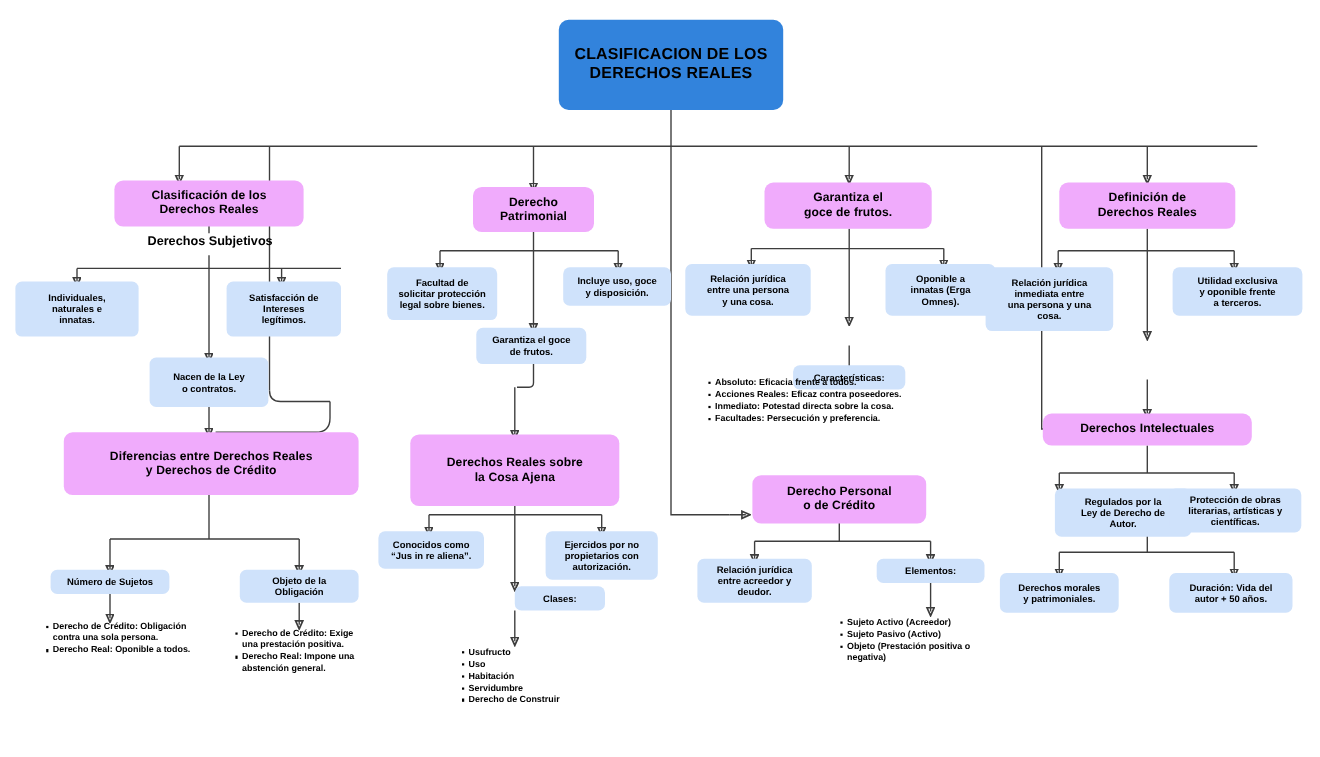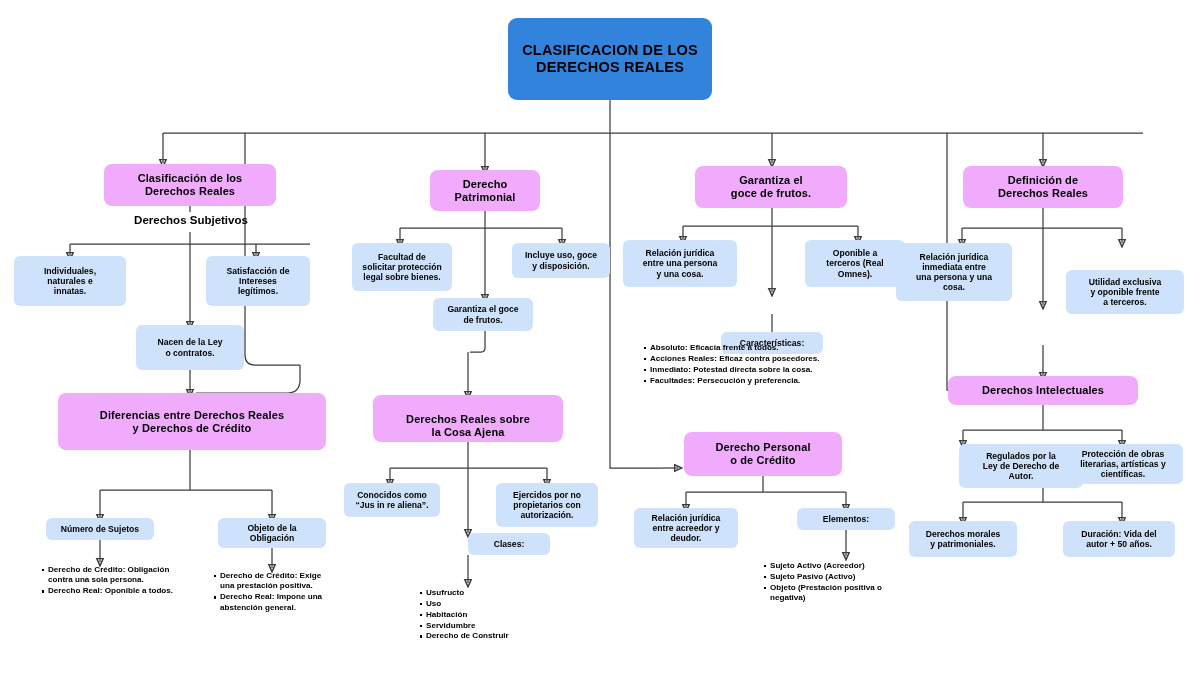--- a/index.html
+++ b/index.html
@@ -231,21 +231,21 @@
   </div>
   <div class="node leaf" style="left:433px;top:298px;width:100px;height:33px;">
     <span style="white-space:pre-line">Garantiza el goce
 de frutos.</span>
   </div>
   <div class="node leaf" style="left:512px;top:243px;width:98px;height:35px;">
     <span style="white-space:pre-line">Incluye uso, goce
 y disposición.</span>
   </div>
 
-  <div class="node primary" style="left:373px;top:395px;width:190px;height:47px;align-items:flex-end;">
+  <div class="node primary" style="left:373px;top:395px;width:190px;height:65px;">
     <span style="white-space:pre-line">Derechos Reales sobre
 la Cosa Ajena</span>
   </div>
   <div class="node leaf" style="left:344px;top:483px;width:96px;height:34px;">
     <span style="white-space:pre-line">Conocidos como
 “Jus in re aliena”.</span>
   </div>
   <div class="node leaf" style="left:427px;top:533px;width:82px;height:22px;margin-left:41px;">
     <span style="white-space:pre-line">Clases:</span>
   </div>
@@ -272,21 +272,21 @@
   <div class="node leaf" style="left:623px;top:240px;width:114px;height:47px;">
     <span style="white-space:pre-line">Relación jurídica
 entre una persona
 y una cosa.</span>
   </div>
   <div class="node leaf" style="left:721px;top:292px;width:102px;height:22px;margin-top:40px;">
     <span style="white-space:pre-line">Características:</span>
   </div>
   <div class="node leaf" style="left:805px;top:240px;width:100px;height:47px;">
     <span style="white-space:pre-line">Oponible a
-terceros (Real
+innatas (Erga
 Omnes).</span>
   </div>
 
   <div class="bullets" style="left:636px;top:343px;width:278px;">
     <ul>
       <li><span class="lead">Absoluto:</span><span> Eficacia frente a todos.</span></li>
       <li><span class="lead">Acciones Reales:</span><span> Eficaz contra poseedores.</span></li>
       <li><span class="lead">Inmediato</span><span>: Potestad directa sobre la cosa.</span></li>
       <li><span class="lead">Facultades:</span><span> Persecución y preferencia.</span></li>
     </ul>
@@ -316,21 +316,21 @@
   <div class="node primary" style="left:963px;top:166px;width:160px;height:42px;">
     <span style="white-space:pre-line">Definición de
 Derechos Reales</span>
   </div>
   <div class="node leaf" style="left:896px;top:243px;width:116px;height:58px;">
     <span style="white-space:pre-line">Relación jurídica
 inmediata entre
 una persona y una
 cosa.</span>
   </div>
-  <div class="node leaf" style="left:1066px;top:243px;width:118px;height:44px;margin-top:27px;">
+  <div class="node leaf" style="left:1066px;top:243px;width:118px;height:44px;">
     <span style="white-space:pre-line">Utilidad exclusiva
 y oponible frente
 a terceros.</span>
   </div>
 
   <div class="node primary" style="left:948px;top:376px;width:190px;height:29px;">
     <span style="white-space:pre-line">Derechos Intelectuales</span>
   </div>
   <div class="node leaf" style="left:959px;top:444px;width:124px;height:44px;">
     <span style="white-space:pre-line">Regulados por la

